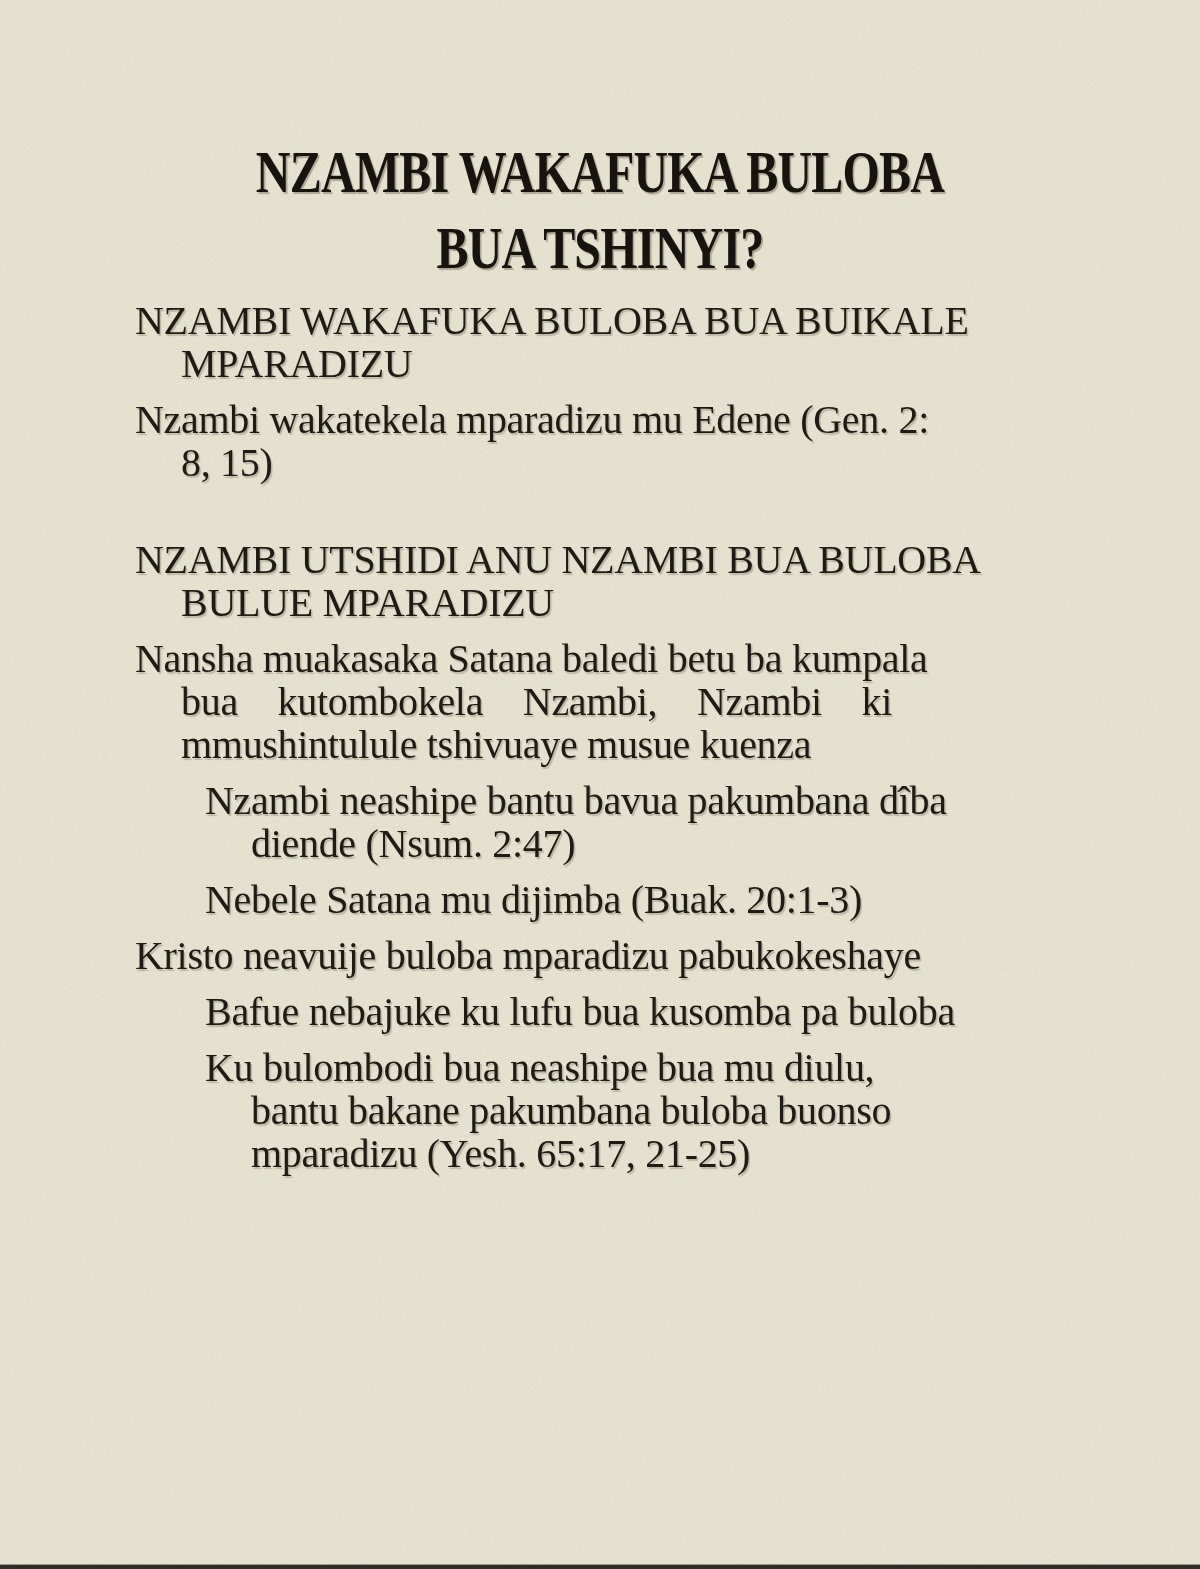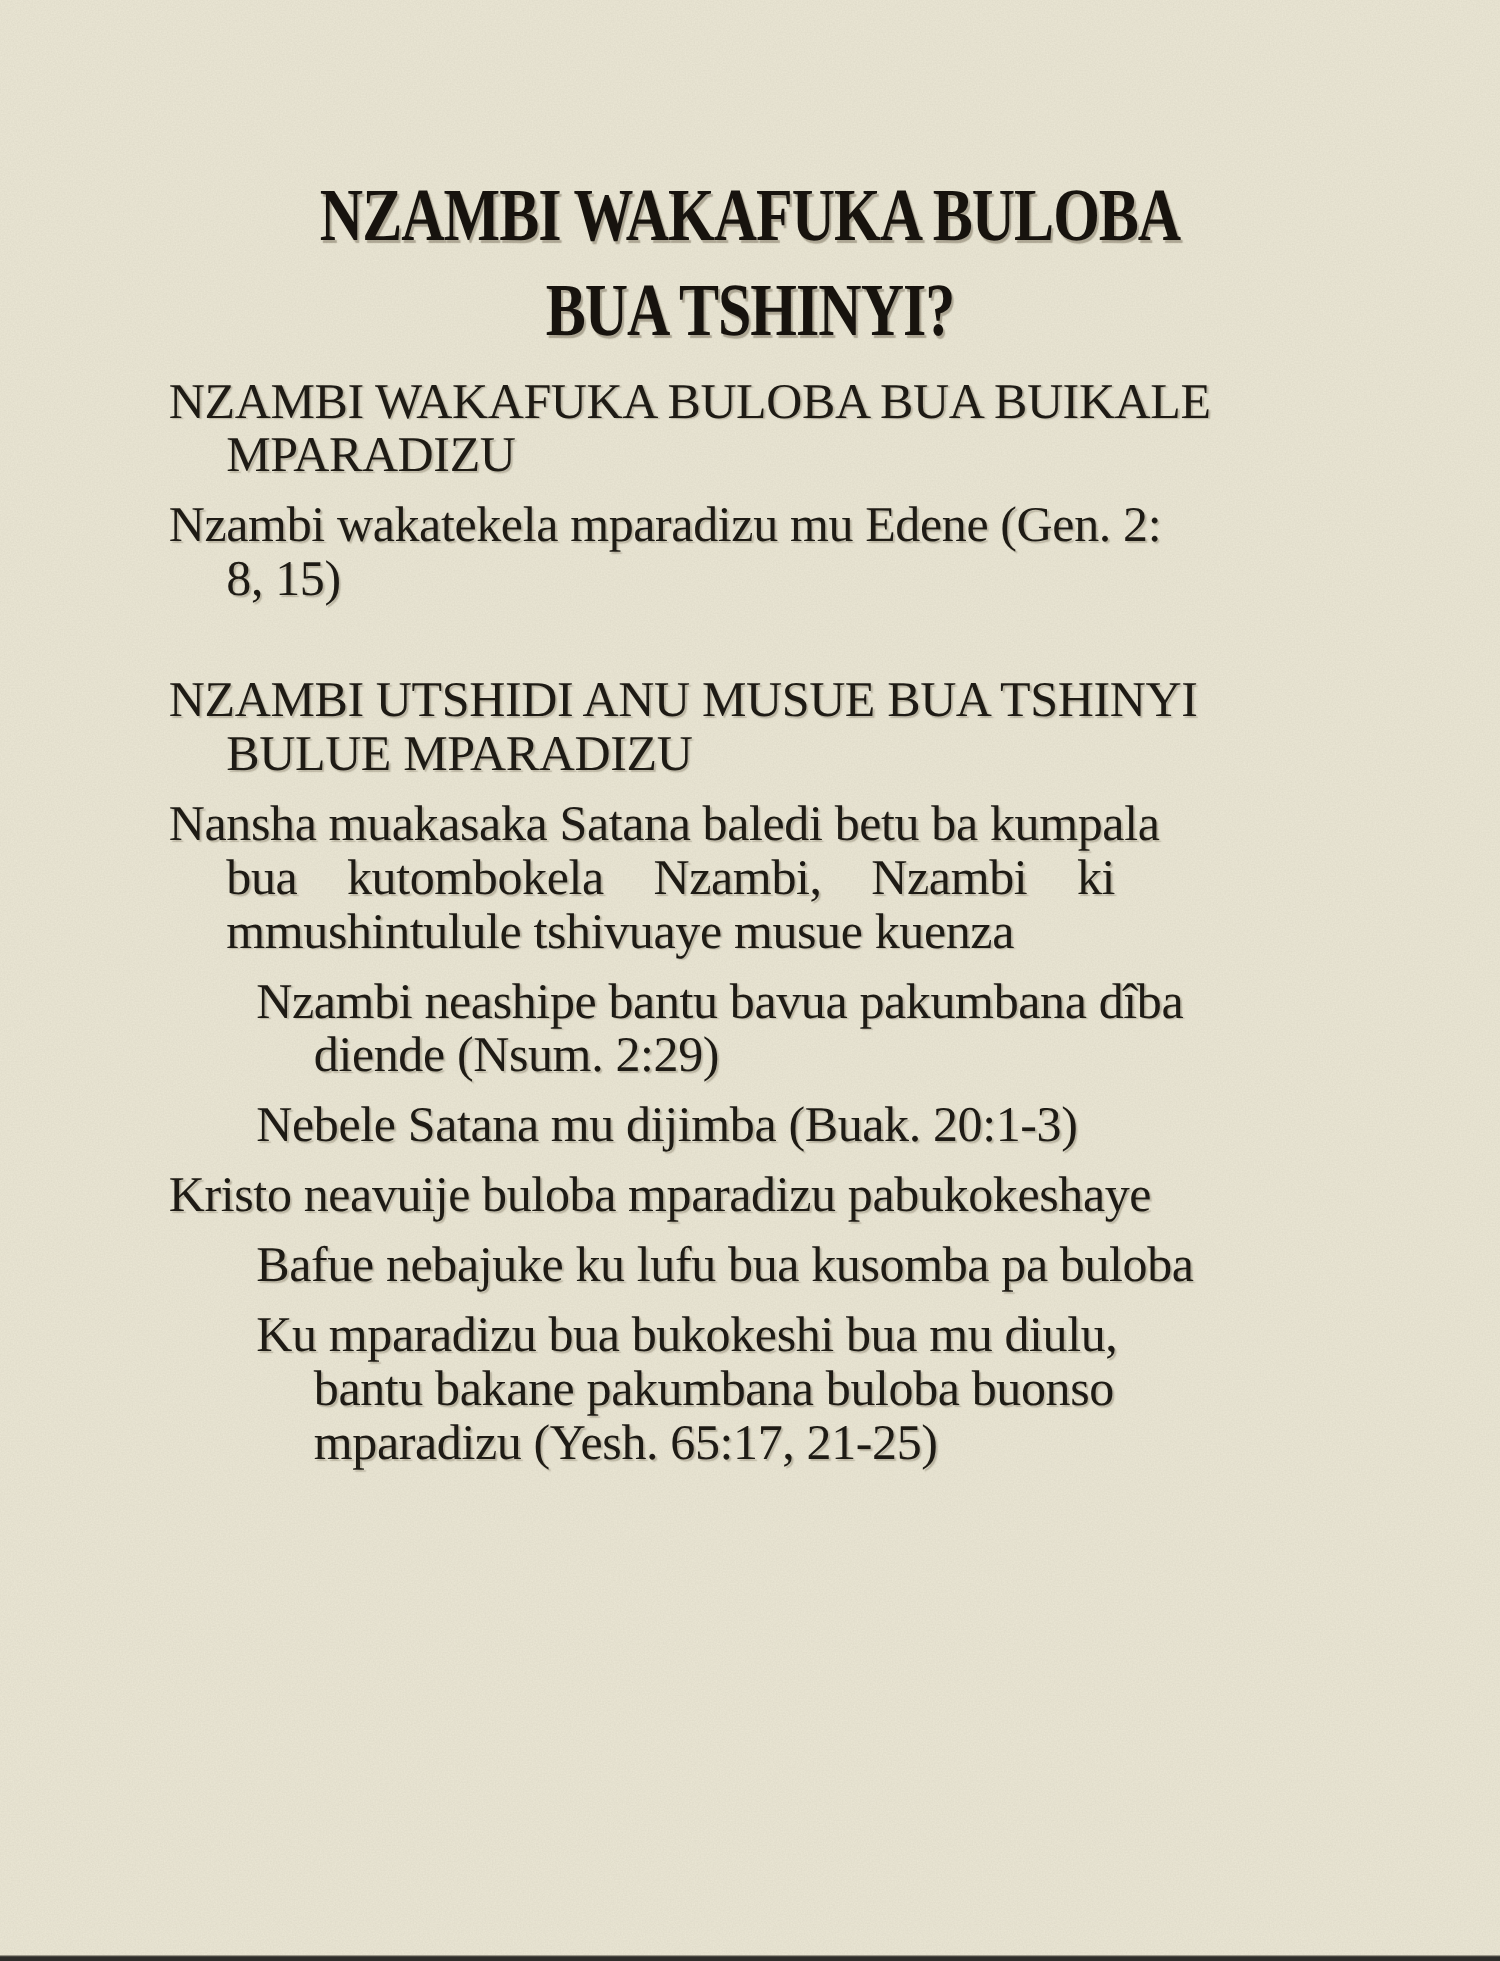--- a/index.html
+++ b/index.html
@@ -89,50 +89,50 @@
       <div class="line cont">MPARADIZU</div>
     </div>
 
     <div class="para lvl1">
       <div class="line">Nzambi wakatekela mparadizu mu Edene (Gen. 2:</div>
       <div class="line cont">8, 15)</div>
     </div>
 
 
     <div class="para lvl1 section-gap">
-      <div class="line">NZAMBI UTSHIDI ANU MUSUE BUA TSHINYI</div>
+      <div class="line">NZAMBI UTSHIDI ANU NZAMBI BUA BULOBA</div>
       <div class="line cont">BULUE MPARADIZU</div>
     </div>
 
     <div class="para lvl1">
       <div class="line">Nansha muakasaka Satana baledi betu ba kumpala</div>
       <div class="line cont just">bua kutombokela Nzambi, Nzambi ki</div>
       <div class="line cont">mmushintulule tshivuaye musue kuenza</div>
     </div>
 
     <div class="para lvl2">
       <div class="line">Nzambi neashipe bantu bavua pakumbana dîba</div>
-      <div class="line cont">diende (Nsum. 2:29)</div>
+      <div class="line cont">diende (Nsum. 2:47)</div>
     </div>
 
     <div class="para lvl2">
       <div class="line">Nebele Satana mu dijimba (Buak. 20:1-3)</div>
     </div>
 
     <div class="para lvl1">
       <div class="line">Kristo neavuije buloba mparadizu pabukokeshaye</div>
     </div>
 
 
     <div class="para lvl2">
       <div class="line">Bafue nebajuke ku lufu bua kusomba pa buloba</div>
     </div>
 
     <div class="para lvl2">
-      <div class="line">Ku mparadizu bua bukokeshi bua mu diulu,</div>
+      <div class="line">Ku bulombodi bua neashipe bua mu diulu,</div>
       <div class="line cont">bantu bakane pakumbana buloba buonso</div>
       <div class="line cont">mparadizu (Yesh. 65:17, 21-25)</div>
     </div>
 
   </div>
 </div>
 
 <div class="bottom-bar"></div>
 
 </body></html>

